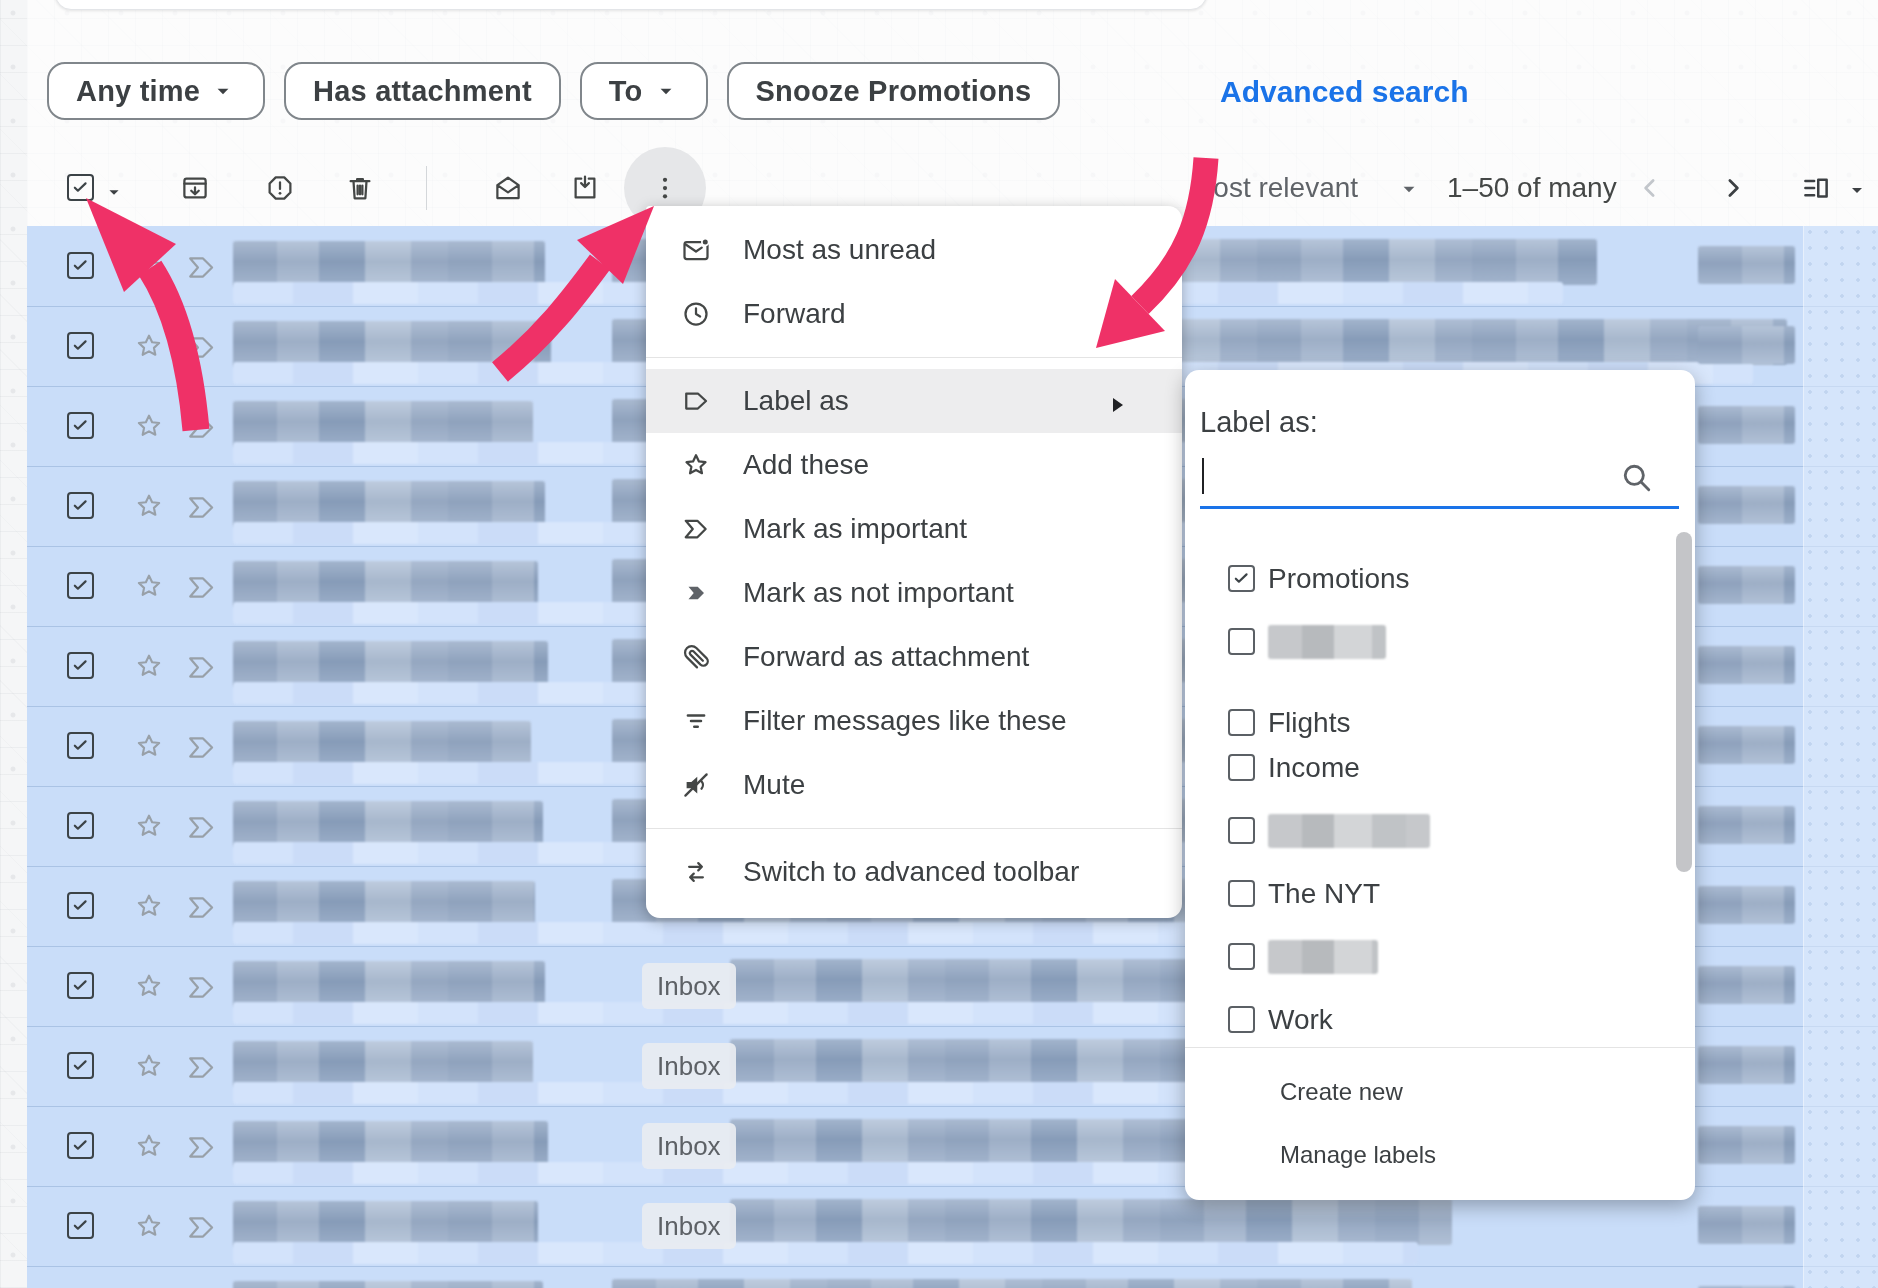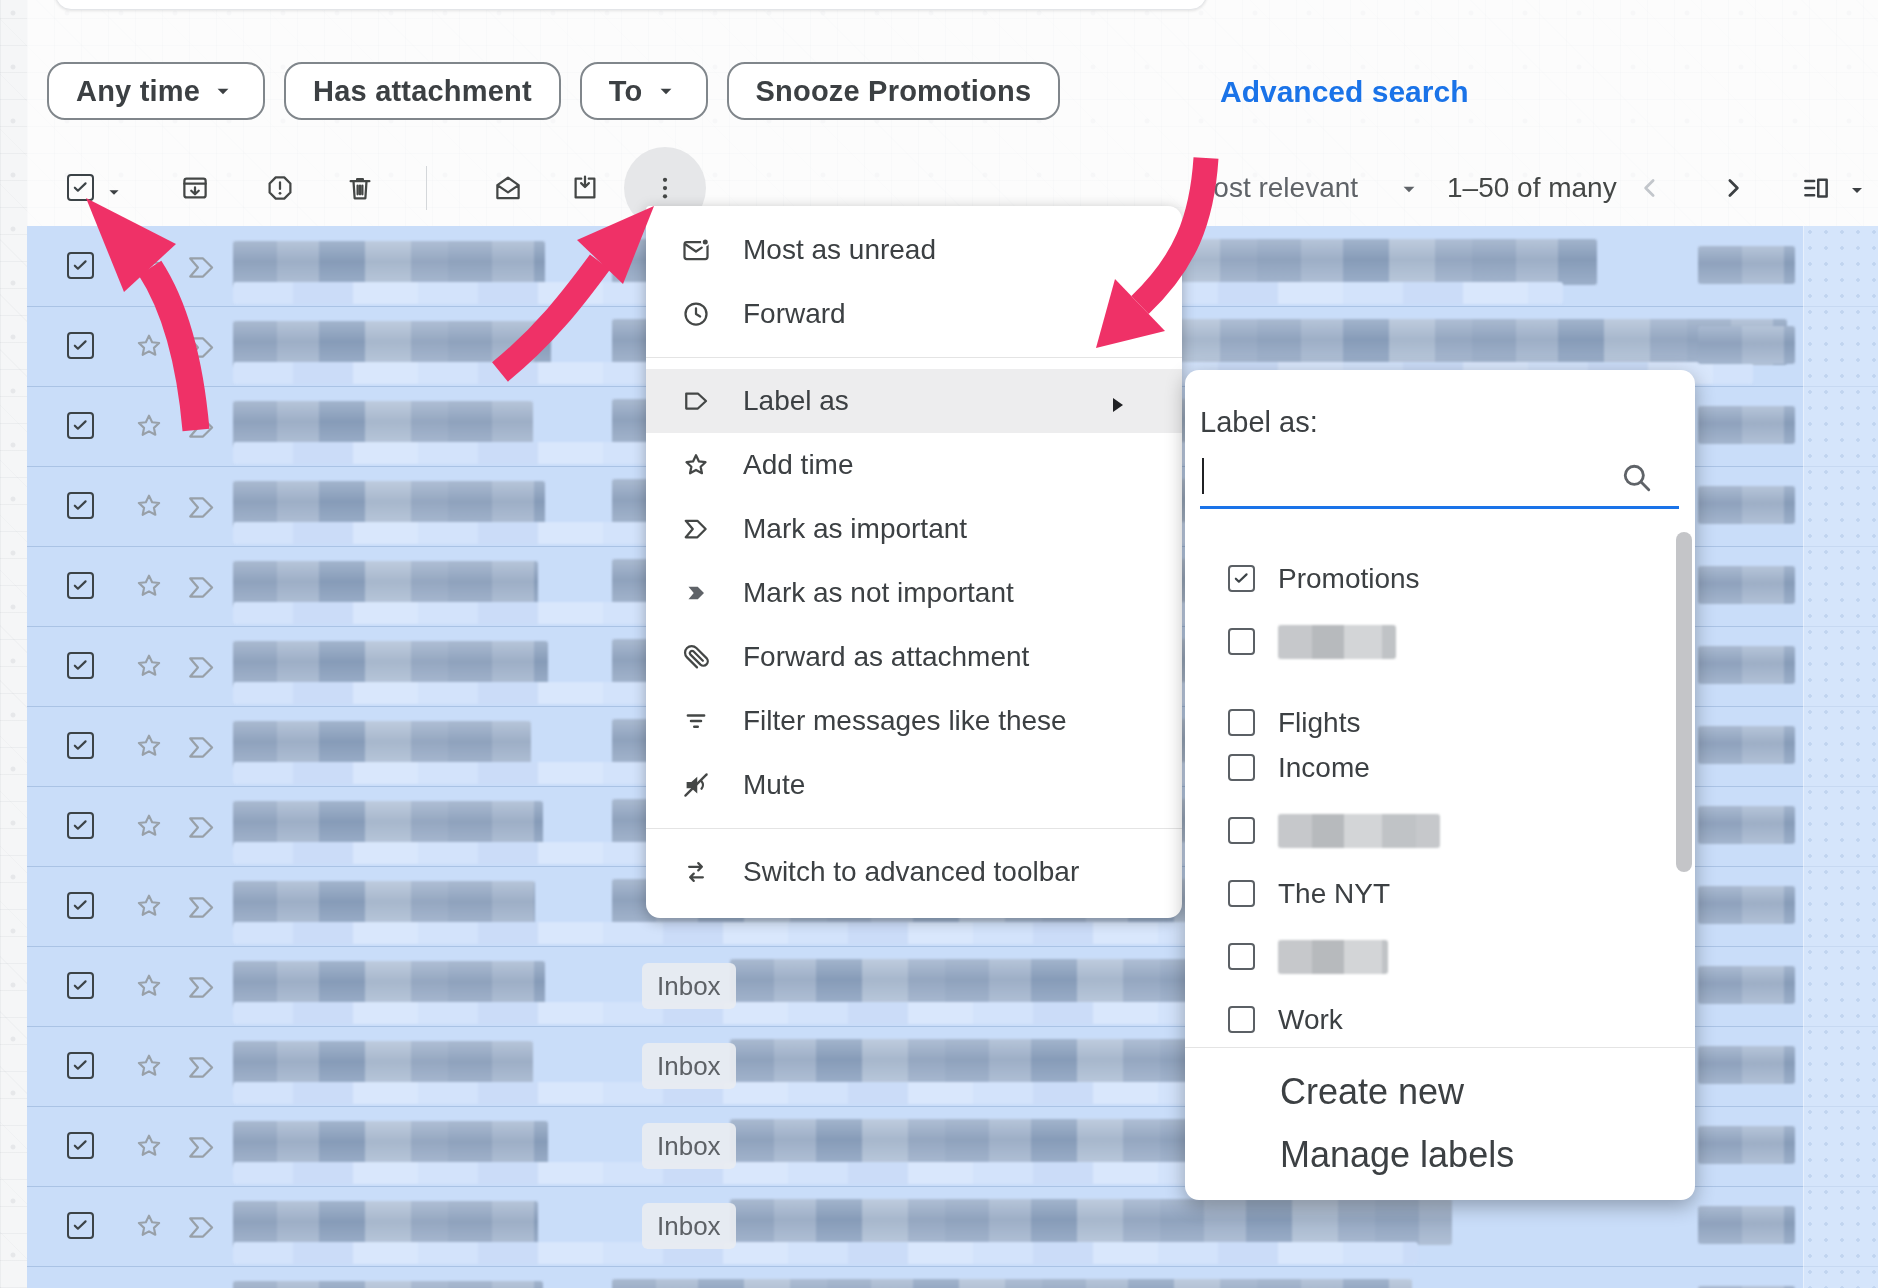--- a/index.html
+++ b/index.html
@@ -73,25 +73,25 @@
   .mi.hl{background:#ededee;}
   .mi .subarrow{position:absolute;right:58px;width:22px;height:22px;}
   .mdiv{height:1px;background:#e4e4e4;margin:11px 0;}
   
   .panel{left:1185px;top:370px;width:510px;height:830px;background:#fff;border-radius:14px;
     box-shadow:0 6px 20px rgba(0,0,0,.30);box-sizing:border-box;overflow:hidden;}
   .panel-title{position:absolute;left:15px;top:36px;font-size:29px;color:#3c4043;}
   .search-wrap{position:absolute;left:15px;top:82px;width:479px;height:54px;border-bottom:3px solid #1a73e8;cursor:text;}
   .caret-line{position:absolute;left:2px;top:6px;width:2px;height:36px;background:#202124;}
   .search-ic{position:absolute;right:26px;top:8px;width:34px;height:34px;}
-  .lrow{position:absolute;left:0;width:470px;height:63px;display:flex;align-items:center;gap:23px;padding-left:43px;box-sizing:border-box;cursor:pointer;}
+  .lrow{position:absolute;left:0;width:470px;height:63px;display:flex;align-items:center;gap:13px;padding-left:43px;box-sizing:border-box;cursor:pointer;}
   .lrow .lcb{width:27px;height:27px;flex:0 0 27px;border-color:#5b6065;}
   .lrow .ltxt{font-size:28px;color:#3c4043;white-space:nowrap;}
   .pdiv{position:absolute;left:0;top:677px;width:510px;height:1px;background:#e4e4e4;}
-  .paction{position:absolute;left:95px;height:63px;display:flex;align-items:center;font-size:36px;color:#3c4043;cursor:pointer;white-space:nowrap;}
+  .paction{position:absolute;left:95px;height:63px;display:flex;align-items:center;font-size:24px;color:#3c4043;cursor:pointer;white-space:nowrap;}
   .pscroll{position:absolute;right:3px;top:162px;width:16px;height:340px;border-radius:8px;background:#c4c5c8;cursor:pointer;}
   .arrows{left:0;top:0;width:1878px;height:1288px;pointer-events:none;}
 </style>
 </head>
 <body>
 
 <div class="abs header-veil"></div>
 <div class="abs top-bar"></div>
 
 <div class="abs chips" id="chips">
@@ -459,21 +459,21 @@
       <span class="subarrow"><svg viewBox="0 0 24 24" fill="#202124">
           <path d="M8 5l10 7-10 7z" transform="scale(.8) translate(3,3)"></path>
         </svg></span>
     </div>
     <div class="mi">
       <span style="width: 30px; height: 30px; display: flex;">
         <svg viewBox="0 0 24 24" fill="none" stroke="#444746" stroke-width="1.8" stroke-linecap="round" stroke-linejoin="round">
           <path d="M12 4.2l2.35 4.95 5.25.62-3.9 3.62 1.05 5.2L12 16l-4.75 2.6 1.05-5.2-3.9-3.62 5.25-.62z"></path>
         </svg>
       </span>
-      <span class="lbl">Add time</span>
+      <span class="lbl">Add these</span>
     </div>
     <div class="mi">
       <span style="width: 30px; height: 30px; display: flex;">
         <svg viewBox="0 0 24 24" fill="none" stroke="#444746" stroke-width="1.8" stroke-linecap="round" stroke-linejoin="round">
           <path d="M3.8 5.4h9.3l6.6 6.6-6.6 6.6H3.8l5.6-6.6z"></path>
         </svg>
       </span>
       <span class="lbl">Mark as important</span>
     </div>
     <div class="mi">

